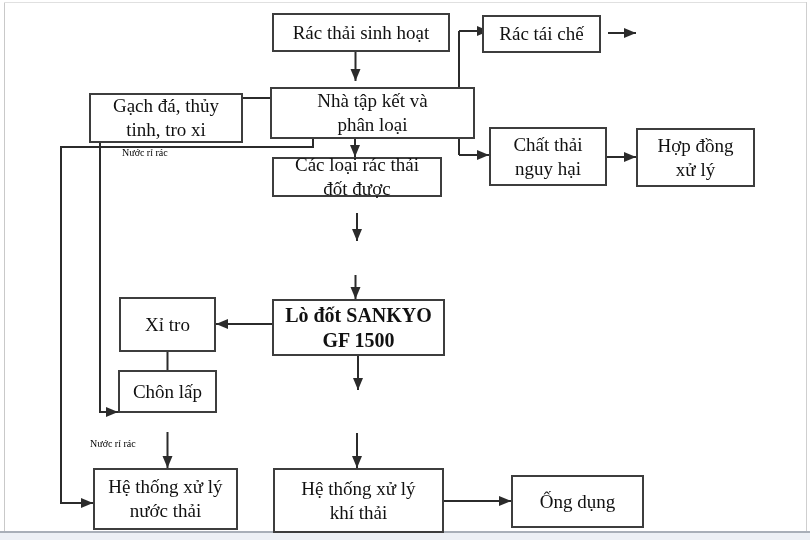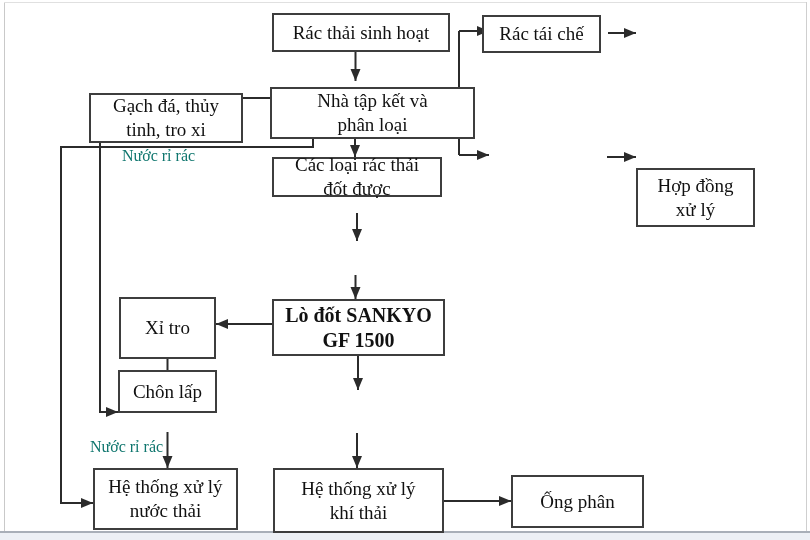--- a/index.html
+++ b/index.html
@@ -27,25 +27,25 @@
     justify-content: center;
     text-align: center;
     font-size: 19px;
     line-height: 1.25;
     white-space: pre-line;
     z-index: 2;
   }
   .node.bold { font-weight: bold; font-size: 20px; }
   .edge-label {
     position: absolute;
-    font-size: 16px;
+    font-size: 10px;
     line-height: 1.1;
     white-space: nowrap;
     z-index: 3;
-    color: #0f766e;
+    color: #000000;
   }
   .frame { position: absolute; z-index: 1; }
   .frame-left   { left: 4px;   top: 2px;   width: 1px;  height: 530px; background: #c9c9c9; }
   .frame-top    { left: 4px;   top: 2px;   width: 802px; height: 1px;  background: #e0e0e0; }
   .frame-right  { left: 806px; top: 2px;   width: 1px;  height: 530px; background: #cfcfcf; }
   .frame-bottom { left: 0px;   top: 531px; width: 810px; height: 2px;  background: #a9afb8; }
   .frame-strip  { left: 0px;   top: 533px; width: 810px; height: 7px;  background: #edf0f5; }
 </style>
 </head>
 <body>
@@ -91,41 +91,43 @@
 
   <div class="node" style="left:270px; top:87px; width:205px; height:52px;">Nhà tập kết và
 phân loại</div>
 
   <div class="node" style="left:89px; top:93px; width:154px; height:50px;">Gạch đá, thủy
 tinh, tro xi</div>
 
   <div class="node" style="left:482px; top:15px; width:119px; height:38px;">Rác tái chế</div>
 
 
+  <div class="node" style="left:489px; top:127px; width:118px; height:59px;">Chất thải
+nguy hại</div>
 
-  <div class="node" style="left:636px; top:128px; width:119px; height:59px;margin-top:40px;">Hợp đồng
+  <div class="node" style="left:636px; top:128px; width:119px; height:59px;">Hợp đồng
 xử lý</div>
 
   <div class="node" style="left:272px; top:157px; width:170px; height:40px;">Các loại rác thải
 đốt được</div>
 
 
   <div class="node bold" style="left:272px; top:299px; width:173px; height:57px;">Lò đốt SANKYO
 GF 1500</div>
 
-  <div class="node" style="left:119px; top:297px; width:97px; height:62px;">Xỉ tro</div>
+  <div class="node" style="left:119px; top:297px; width:97px; height:55px;">Xỉ tro</div>
 
   <div class="node" style="left:118px; top:370px; width:99px; height:43px;">Chôn lấp</div>
 
   <div class="node" style="left:93px; top:468px; width:145px; height:62px;">Hệ thống xử lý
 nước thải</div>
 
 
   <div class="node" style="left:273px; top:468px; width:171px; height:65px;">Hệ thống xử lý
 khí thải</div>
 
-  <div class="node" style="left:511px; top:475px; width:133px; height:53px;">Ống phân</div>
+  <div class="node" style="left:511px; top:475px; width:133px; height:53px;">Ống dụng</div>
 
   <div class="edge-label" style="left:122px; top:147px;">Nước rỉ rác</div>
 
   <div class="edge-label" style="left:90px; top:438px;">Nước rỉ rác</div>
 
 </div>
 
 </body></html>

